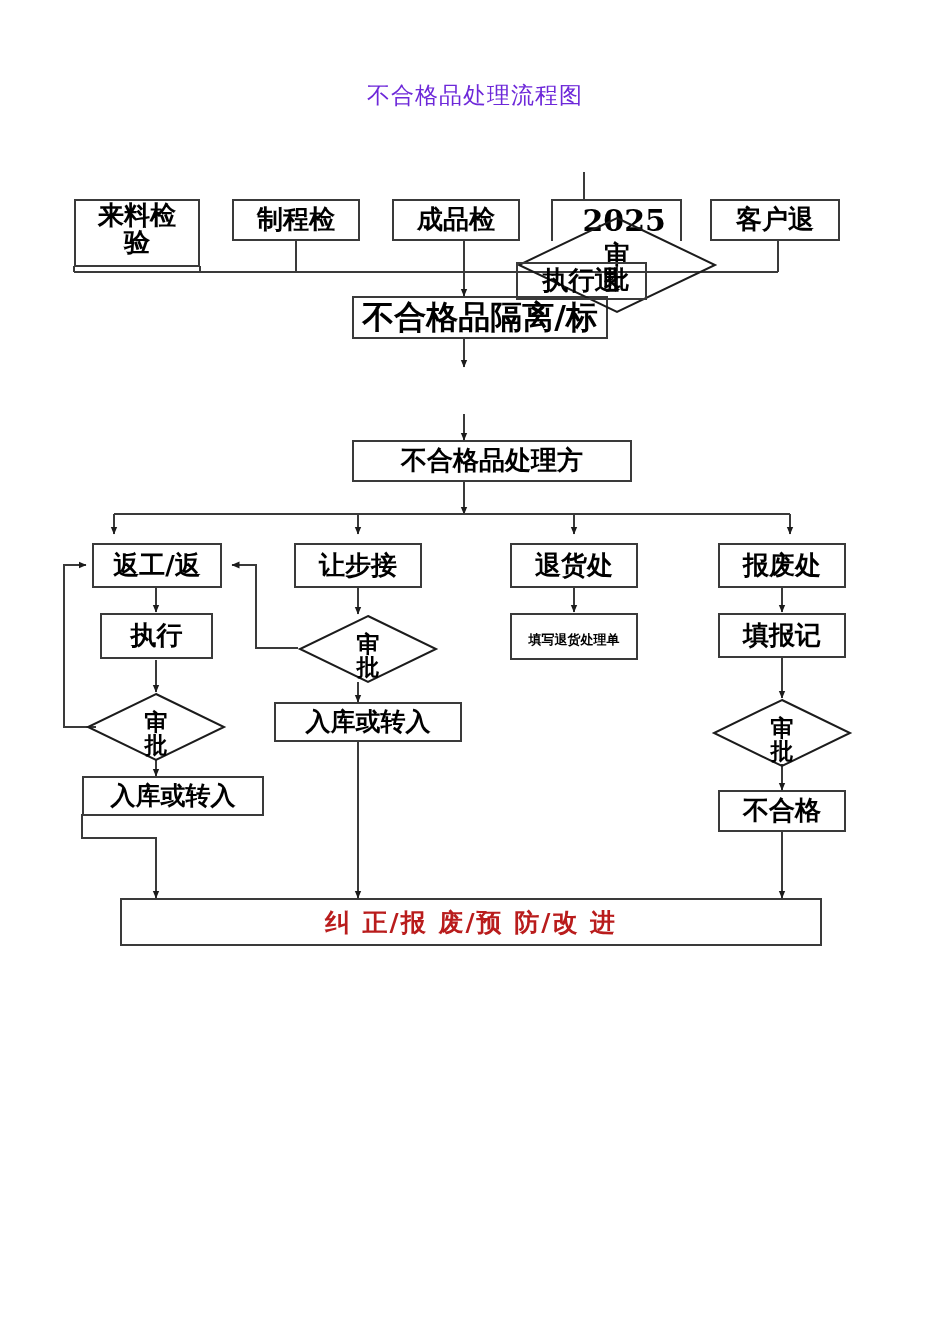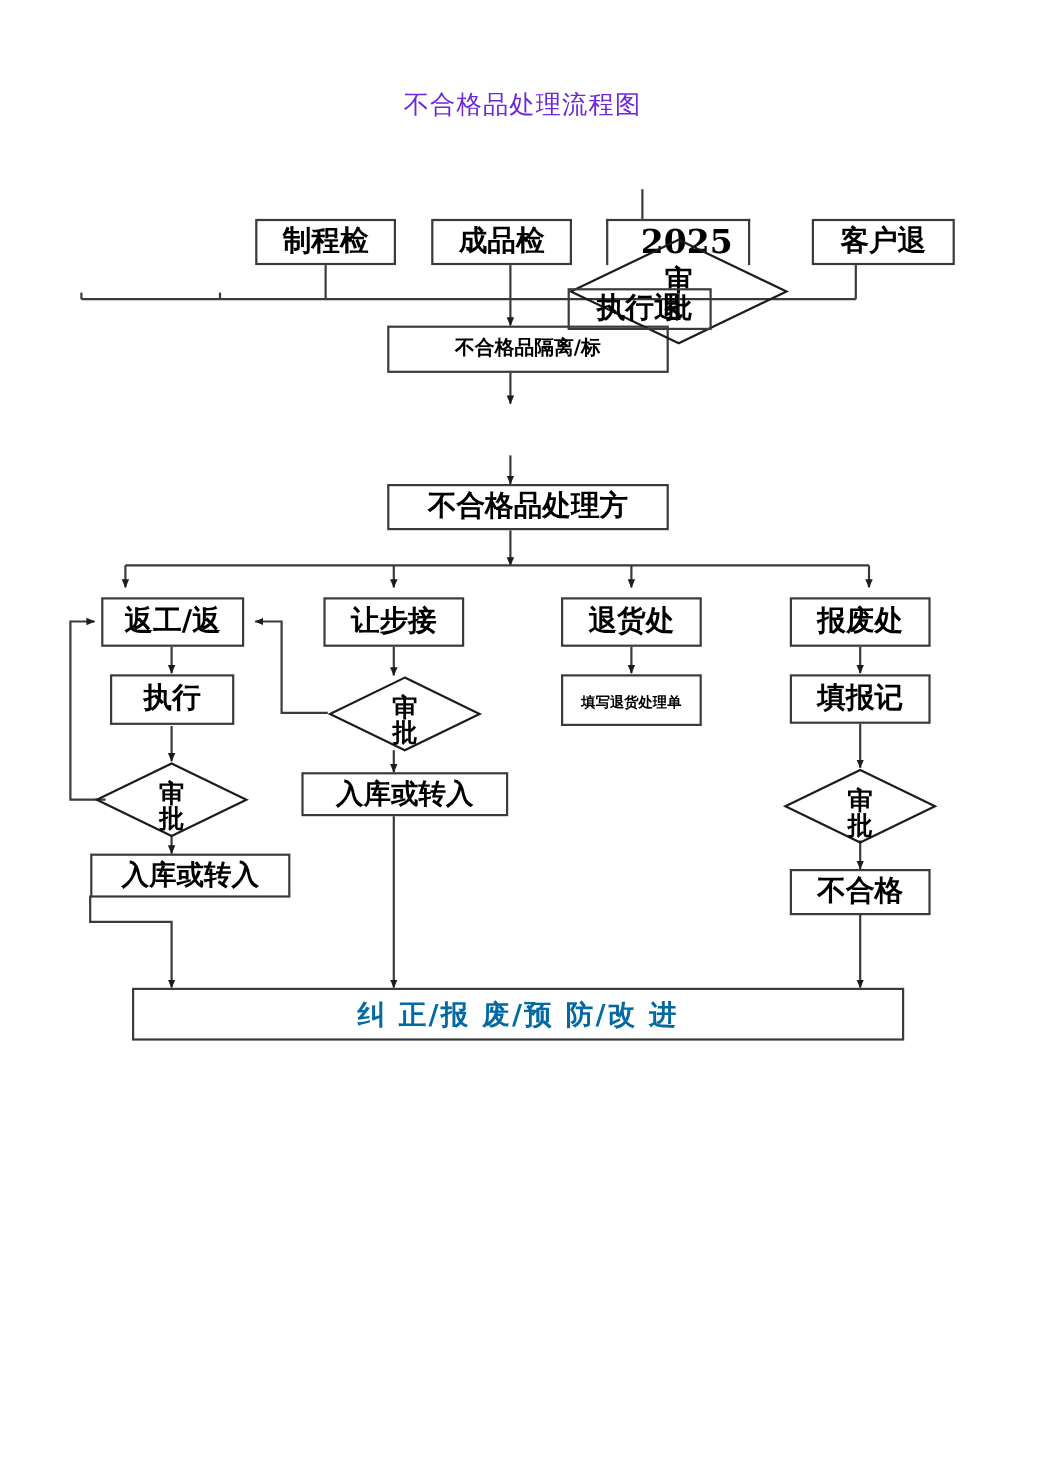--- a/index.html
+++ b/index.html
@@ -79,21 +79,21 @@
     pointer-events: none;
   }
   .bottombar {
     position: absolute;
     box-sizing: border-box;
     border: 2px solid #3a3a3a;
     background: #ffffff;
     display: flex;
     align-items: center;
     justify-content: center;
-    color: #0369a1;
+    color: #b91c1c;
     font-family: "DejaVu Serif", "Liberation Serif", serif;
     font-weight: bold;
     letter-spacing: 2px;
   }
   #wires {
     position: absolute;
     left: 0;
     top: 0;
     width: 950px;
     height: 1344px;
@@ -175,43 +175,45 @@
 
       <polyline points="82,814 82,838 156,838 156,898" marker-end="url(#arrow)"></polyline>
 
       <line x1="358" y1="742" x2="358" y2="898" marker-end="url(#arrow)"></line>
 
       <line x1="782" y1="830" x2="782" y2="898" marker-end="url(#arrow)"></line>
 
     </g>
   </svg>
 
+  <div class="node topalign" style="left:74px; top:199px; width:126px; height:68px; font-size:26px;">来料检
+验</div>
 
   <div class="node" style="left:232px; top:199px; width:128px; height:42px; font-size:26px;">制程检</div>
 
   <div class="node" style="left:392px; top:199px; width:128px; height:42px; font-size:26px;">成品检</div>
 
   <div class="node overlap-2025" style="left:551px; top:199px; width:131px; height:42px; font-size:30px; justify-content:flex-end; padding-right:14px; border-bottom:none;">2025</div>
 
-  <div class="node" style="left:710px; top:199px; width:130px; height:42px; font-size:26px;margin-left:28px;">客户退</div>
+  <div class="node" style="left:710px; top:199px; width:130px; height:42px; font-size:26px;">客户退</div>
 
   <div class="diamond-wrap diamond-top" style="left:517px; top:216px; width:200px; height:98px;">
     <svg width="200" height="98" viewBox="0 0 200 98">
       <polygon points="100,2 198,49 100,96 2,49" fill="#ffffff" fill-opacity="0" stroke="#1c1c1c" stroke-width="2"></polygon>
     </svg>
     <div class="diamond-label" style="top:26px; font-size:25px;">审
 批</div>
   </div>
 
   <div class="node box-exec-return" style="left:516px; top:262px; width:131px; height:38px; font-size:26px; background:transparent;">执行退</div>
 
-  <div class="node" style="left:352px; top:296px; width:256px; height:43px; font-size:18px;">不合格品隔离/标</div>
-
-
-  <div class="node" style="left:352px; top:440px; width:256px; height:42px; font-size:26px;">不合格品处理方</div>
+  <div class="node" style="left:352px; top:296px; width:256px; height:43px; font-size:32px;">不合格品隔离/标</div>
+
+
+  <div class="node" style="left:352px; top:440px; width:280px; height:42px; font-size:26px;">不合格品处理方</div>
 
   <div class="node" style="left:92px; top:543px; width:130px; height:45px; font-size:26px;">返工/返</div>
 
   <div class="node" style="left:294px; top:543px; width:128px; height:45px; font-size:26px;">让步接</div>
 
   <div class="node" style="left:510px; top:543px; width:128px; height:45px; font-size:26px;">退货处</div>
 
   <div class="node" style="left:718px; top:543px; width:128px; height:45px; font-size:26px;">报废处</div>
 
   <div class="node" style="left:100px; top:613px; width:113px; height:46px; font-size:26px;">执行</div>

